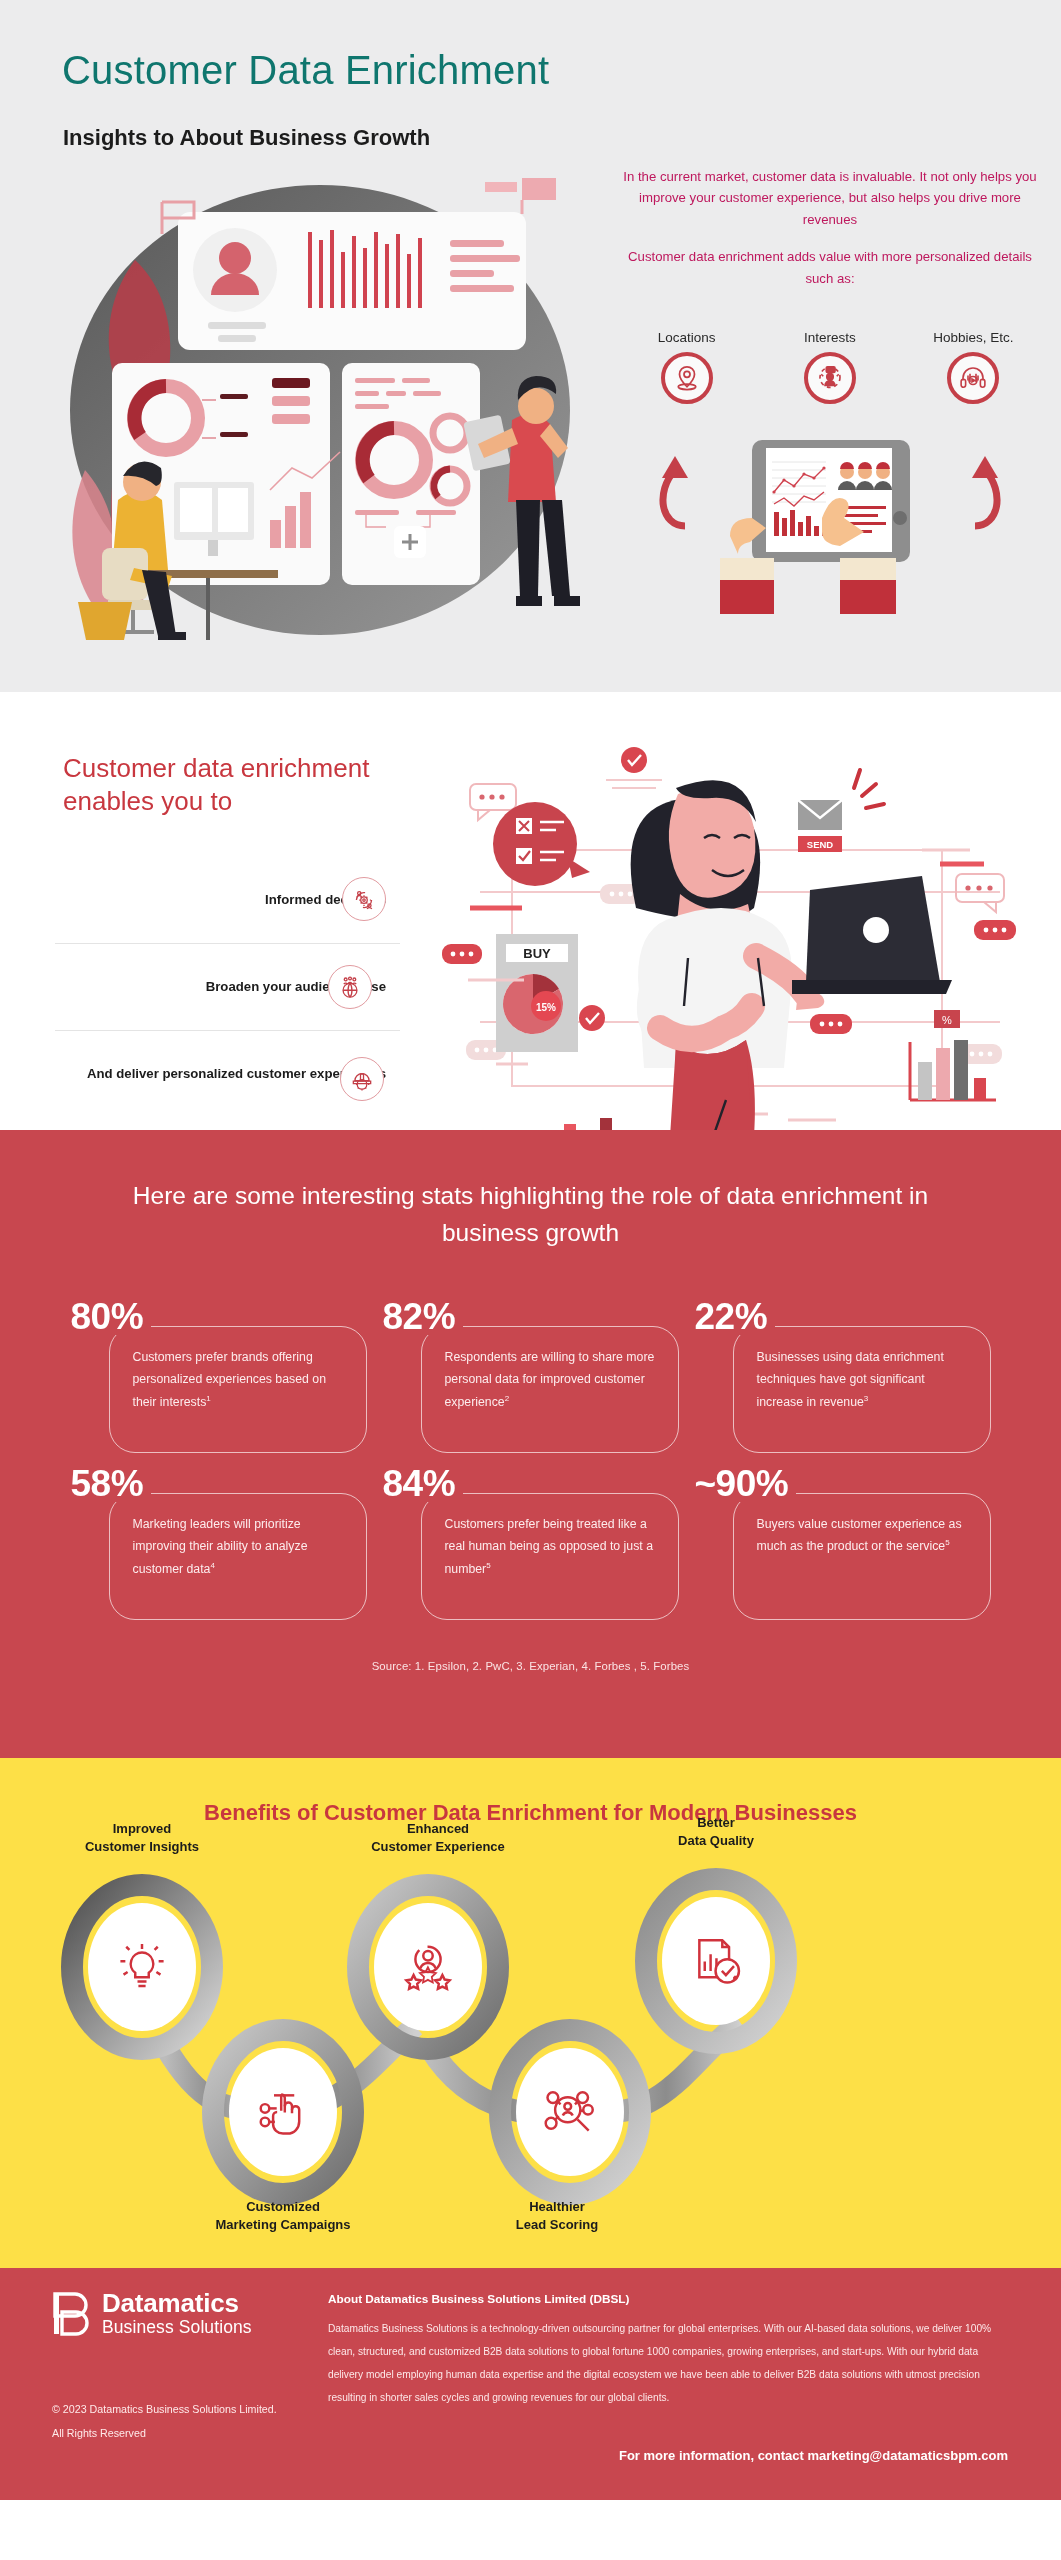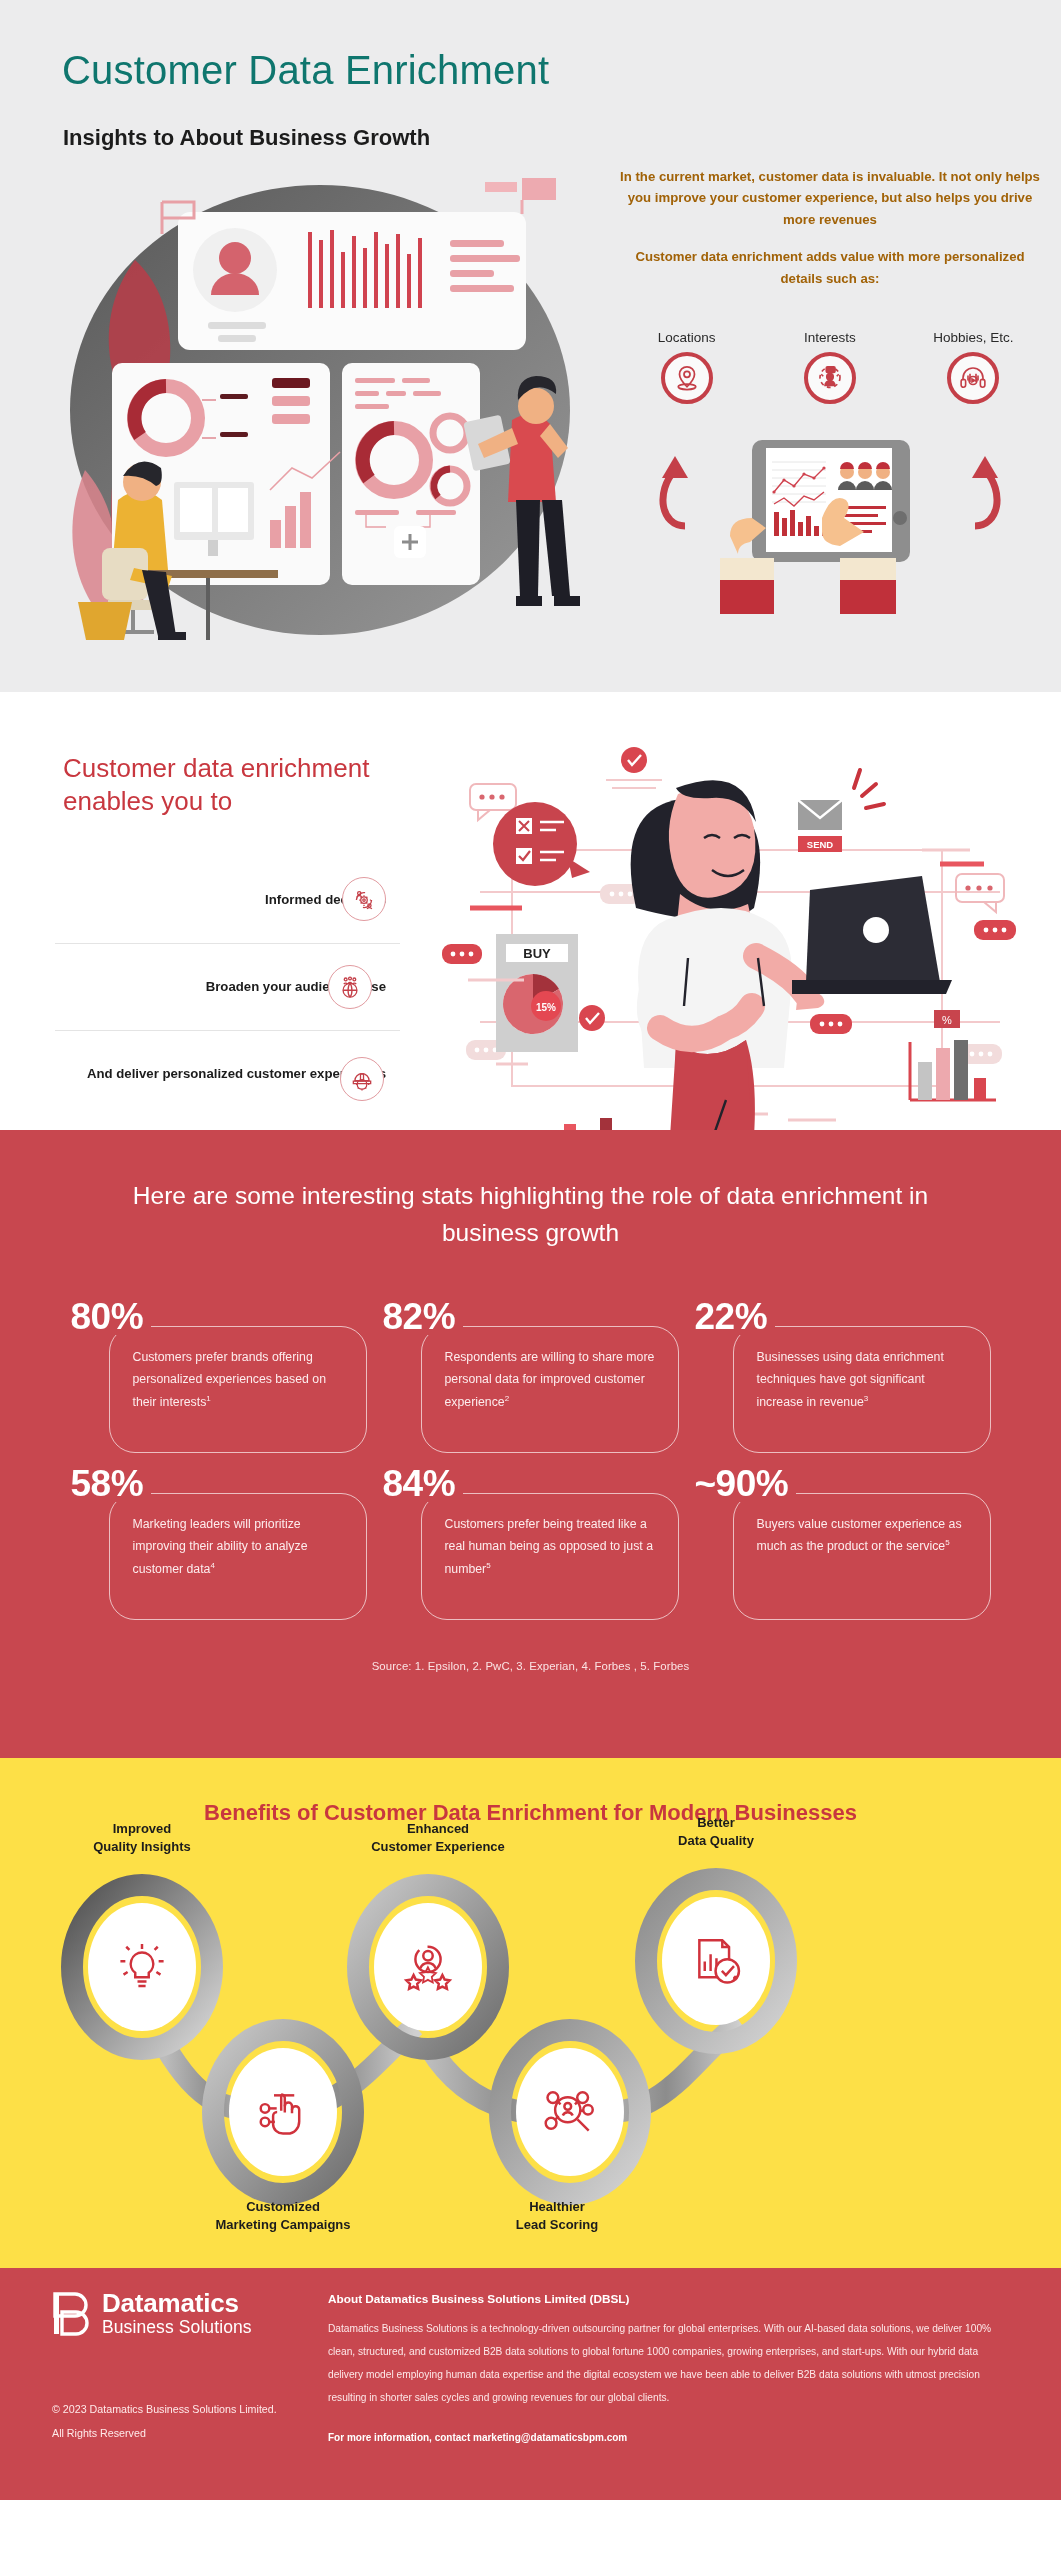--- a/index.html
+++ b/index.html
@@ -9,21 +9,21 @@
     background:#ffffff; overflow:hidden; position:relative;
   }
   .page { width:1061px; height:2560px; position:relative; }
 
   
   .hero { position:relative; width:1061px; height:692px; background:#ececed; overflow:hidden; }
   .hero-title { position:absolute; left:62px; top:48px; font-size:40px; color:#0f766e; font-weight:400; letter-spacing:.2px; }
   .hero-sub { position:absolute; left:63px; top:125px; font-size:22px; color:#1c1c1c; font-weight:700; }
 
   .hero-copy { position:absolute; left:615px; top:166px; width:430px; text-align:center; }
-  .hero-copy p { font-size:13.2px; line-height:1.62; color:#a16207;font-weight:bold; }
+  .hero-copy p { font-size:13.2px; line-height:1.62; color:#be185d; }
   .hero-copy p.second { margin-top:16px; }
 
   .value-row { position:absolute; left:615px; top:330px; width:430px; display:flex; justify-content:space-around; }
   .value-item { width:120px; text-align:center; }
   .value-label { font-size:13.5px; color:#2a2a2a; margin-bottom:7px; }
   .value-circle { width:52px; height:52px; border-radius:50%; border:4px solid #c43f48; background:#fafafa;
                   margin:0 auto; display:flex; align-items:center; justify-content:center; }
   .value-circle svg { width:30px; height:30px; }
 
   
@@ -72,21 +72,21 @@
   
   .footer { position:relative; width:1061px; height:232px; background:#c8474f; overflow:hidden; }
   .logo-wrap { position:absolute; left:52px; top:22px; display:flex; align-items:center; gap:10px; }
   .logo-mark { width:40px; height:46px; }
   .logo-txt .l1 { font-size:26px; font-weight:700; color:#fff; line-height:1.05; letter-spacing:-.2px; }
   .logo-txt .l2 { font-size:17.5px; color:#fff; line-height:1.2; letter-spacing:.1px; }
   .copyright { position:absolute; left:52px; top:130px; font-size:10.7px; color:#ffeaea; line-height:2.2; }
   .about { position:absolute; left:328px; top:24px; width:680px; }
   .about-h { font-size:11.8px; font-weight:700; color:#fff; margin-bottom:12px; }
   .about-b { font-size:10.2px; color:#fde8e9; line-height:2.25; }
-  .about-c { font-size:10px; font-weight:700; color:#fff; margin-top:22px; }
+  .about-c { font-size:13px; font-weight:700; color:#fff; margin-top:38px;text-align:right; }
 </style>
 </head>
 <body>
 
 <div class="page">
 
   <div class="hero">
 
     <svg class="hero-illus" viewBox="0 0 580 470">
       <defs>
@@ -593,21 +593,21 @@
 
         <ellipse cx="142" cy="141" rx="70" ry="82" fill="none" stroke="url(#ring1)" stroke-width="22"></ellipse>
         <ellipse cx="428" cy="141" rx="70" ry="82" fill="none" stroke="url(#ring2)" stroke-width="22"></ellipse>
         <ellipse cx="716" cy="135" rx="70" ry="82" fill="none" stroke="url(#ring3)" stroke-width="22"></ellipse>
         <ellipse cx="283" cy="286" rx="70" ry="82" fill="none" stroke="url(#ring2)" stroke-width="22"></ellipse>
         <ellipse cx="570" cy="286" rx="70" ry="82" fill="none" stroke="url(#ring3)" stroke-width="22"></ellipse>
       </svg>
 
       <div class="node-label" style="left:62px;top:-6px;width:160px">
         <div>Improved</div>
-        <div>Quality Insights</div>
+        <div>Customer Insights</div>
       </div>
       <div class="node-label" style="left:348px;top:-6px;width:180px">
         <div>Enhanced</div>
         <div>Customer Experience</div>
       </div>
       <div class="node-label" style="left:636px;top:-12px;width:160px">
         <div>Better</div>
         <div>Data Quality</div>
       </div>
       <div class="node-label" style="left:183px;top:372px;width:200px">

